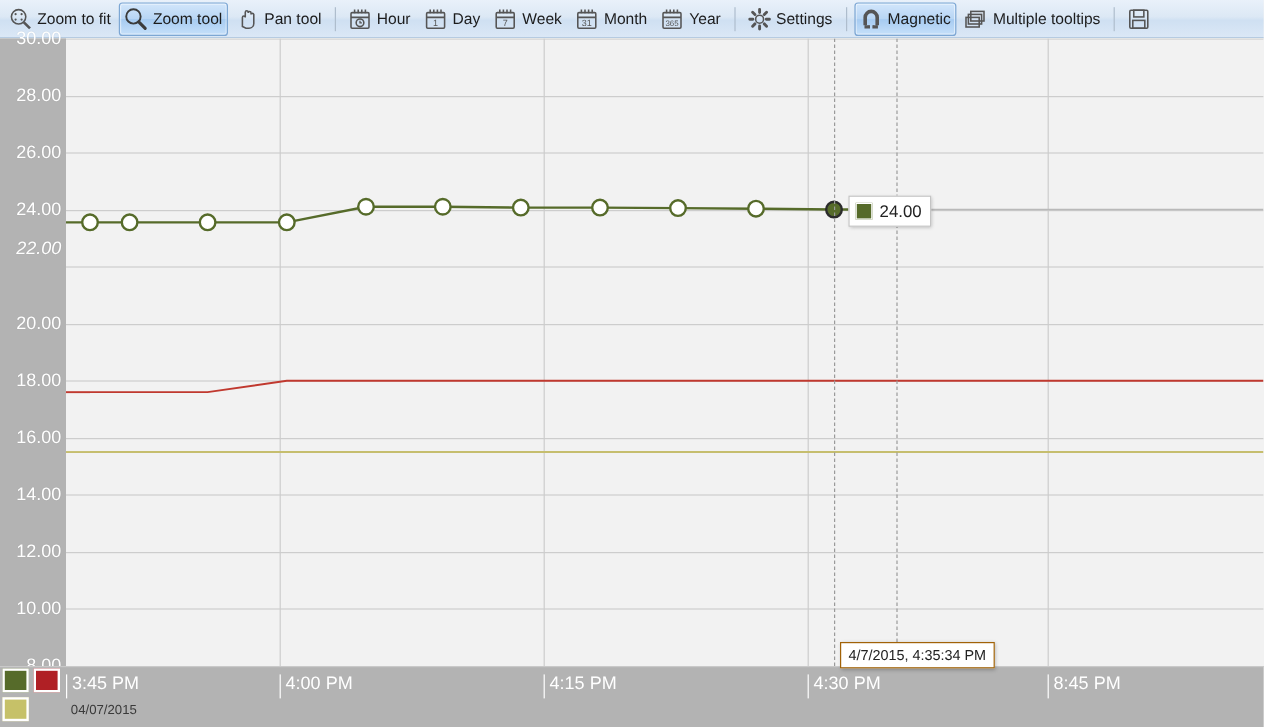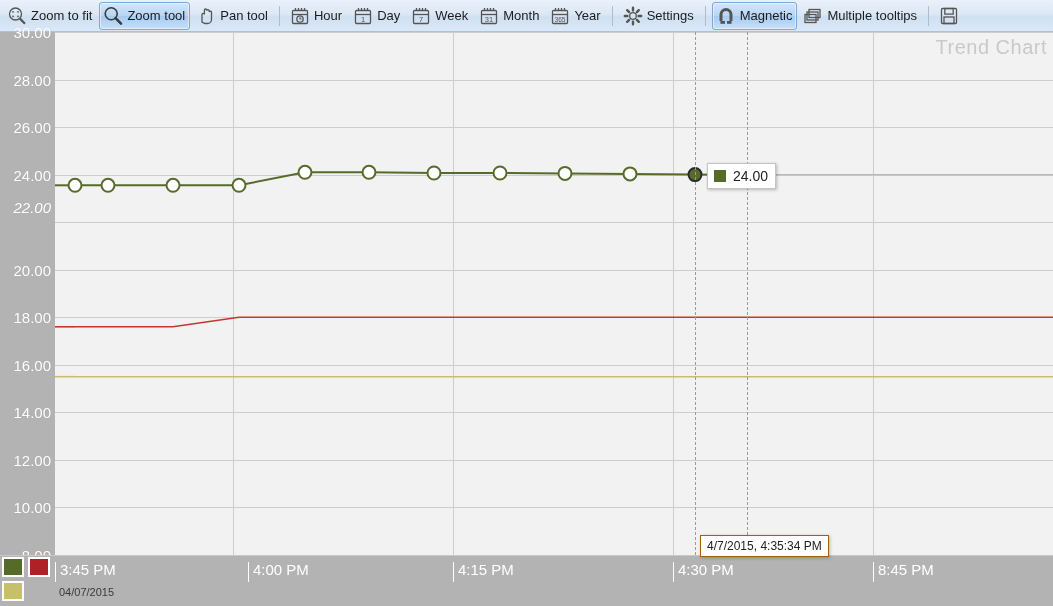--- a/index.html
+++ b/index.html
@@ -260,21 +260,20 @@
             <rect x="6.8" y="3.5" width="8.4" height="5.6" stroke="#555" fill="none" stroke-width="1.3"></rect>
             <rect x="6" y="12" width="10" height="6.5" stroke="#555" fill="none" stroke-width="1.3"></rect>
           </svg>
         </span>
       </div>
     </div>
 
   <div id="chart">
 
     <div id="plot">
-      <div id="watermark">Trend Chart</div>
       <div id="gridlayer">
           <div class="hgrid" style="top: 0px;"></div>
           <div class="hgrid" style="top: 48px;"></div>
           <div class="hgrid" style="top: 95px;"></div>
           <div class="hgrid" style="top: 143px;"></div>
           <div class="hgrid" style="top: 190px;"></div>
           <div class="hgrid" style="top: 238px;"></div>
           <div class="hgrid" style="top: 285px;"></div>
           <div class="hgrid" style="top: 333px;"></div>
           <div class="hgrid" style="top: 380px;"></div>
@@ -330,21 +329,21 @@
       </div>
 
     <div id="xaxis">
       <div id="legend">
           <div class="sw" style="left: 0px; top: 0px; background: rgb(86, 107, 42);"></div>
           <div class="sw" style="left: 26px; top: 0px; background: rgb(176, 32, 37);"></div>
           <div class="sw" style="left: 0px; top: 24px; background: rgb(198, 193, 104);"></div>
         </div>
       <div id="xdate">04/07/2015</div>
     <div class="xtick" style="left: 55px;">3:45 PM</div>
-        <div class="xtick" style="left: 233px; margin-left: 15px;">4:00 PM</div>
+        <div class="xtick" style="left: 233px;">4:00 PM</div>
         <div class="xtick" style="left: 453px;">4:15 PM</div>
         <div class="xtick" style="left: 673px;">4:30 PM</div>
         <div class="xtick" style="left: 873px;">8:45 PM</div>
       </div>
 
     <div id="val-tip" style="left: 707px; top: 130.636px;">
       <span class="chip" style="background: rgb(86, 107, 42);"></span>
       <span>24.00</span>
     </div>
 

